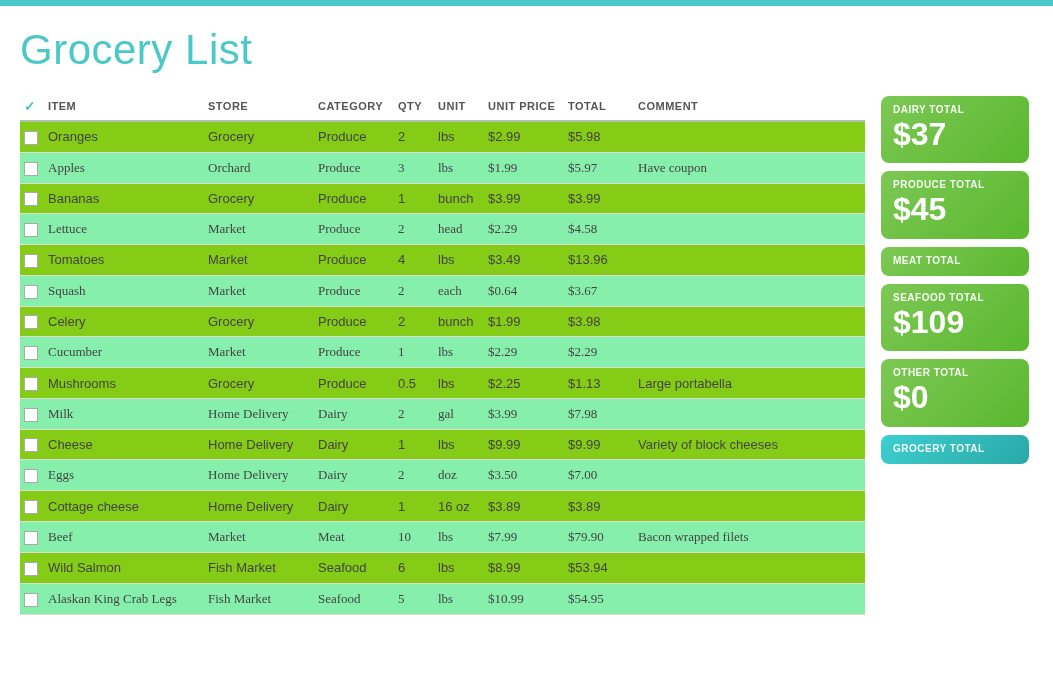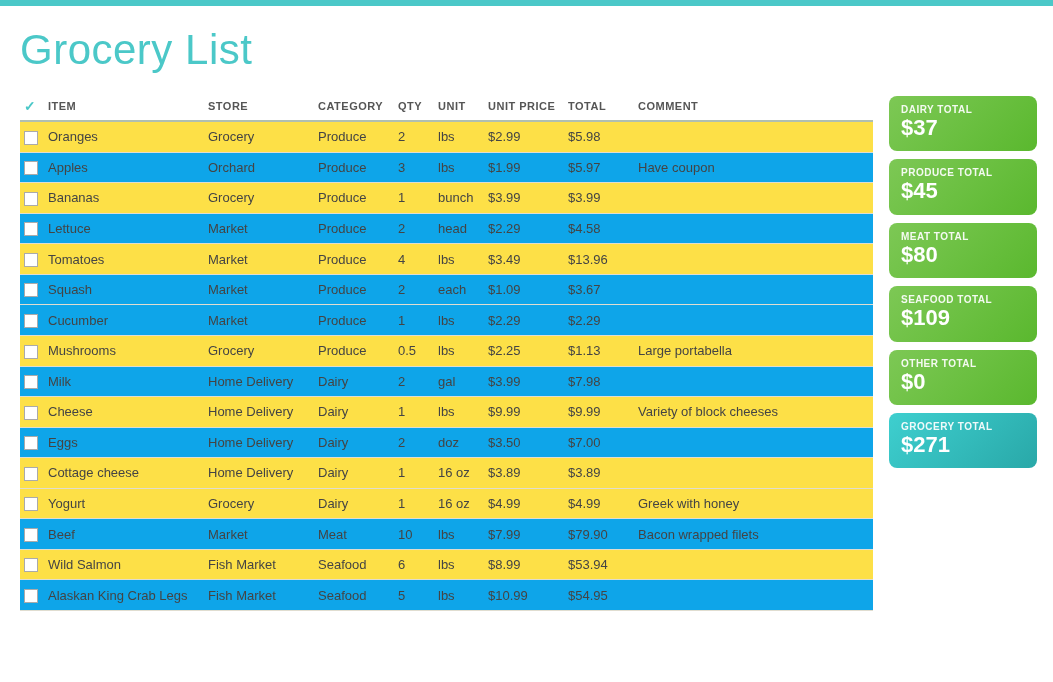--- a/index.html
+++ b/index.html
@@ -10,21 +10,21 @@
       width: 1053px;
       min-height: 682px;
       overflow-x: hidden;
     }
     .top-bar {
       height: 6px;
       background: linear-gradient(to right, #4bc8c8, #4bc8c8);
     }
     .container {
       display: flex;
-      padding: 20px 16px 10px 20px;
+      padding: 20px 24px 10px 20px;
       gap: 16px;
     }
     .main-content {
       flex: 1;
       min-width: 0;
     }
     .page-title {
       color: #4bc8c8;
       font-size: 42px;
       font-weight: 300;
@@ -49,24 +49,25 @@
       text-transform: uppercase;
     }
     thead th:first-child {
       color: #4bc8c8;
       font-size: 14px;
     }
     tbody tr {
       border-bottom: 1px solid #e0ddd0;
     }
     tbody tr.shaded {
-      background: #fde047;
+      background: #84cc16;
     }
     tbody tr.white {
-      background: #0ea5e9;
+      background: #86efac;
+      font-family: Liberation Serif, serif;
     }
     tbody td {
       padding: 7px 6px 7px 4px;
       vertical-align: middle;
       color: #444;
     }
     td.checkbox-cell {
       width: 22px;
     }
     .cb {
@@ -107,21 +108,21 @@
       background: linear-gradient(135deg, #3ecfcf, #29a8a8);
     }
     .total-card-label {
       font-size: 10px;
       font-weight: 700;
       letter-spacing: 0.5px;
       text-transform: uppercase;
       opacity: 0.92;
     }
     .total-card-value {
-      font-size: 22px;
+      font-size: 32px;
       font-weight: 700;
       line-height: 1.2;
     }
   </style>
 </head>
 <body>
 
 <div class="top-bar"></div>
 <div class="container">
   <div class="main-content">
@@ -196,22 +197,33 @@
     <td class="col-total">$13.96</td>
     <td class="col-comment"></td>
   </tr>
           <tr class="white">
     <td class="checkbox-cell"><span class="cb"></span></td>
     <td class="col-item">Squash</td>
     <td class="col-store">Market</td>
     <td class="col-cat">Produce</td>
     <td class="col-qty">2</td>
     <td class="col-unit">each</td>
-    <td class="col-price">$1.09</td>
+    <td class="col-price">$0.64</td>
     <td class="col-total">$3.67</td>
+    <td class="col-comment"></td>
+  </tr>
+          <tr class="shaded">
+    <td class="checkbox-cell"><span class="cb"></span></td>
+    <td class="col-item">Celery</td>
+    <td class="col-store">Grocery</td>
+    <td class="col-cat">Produce</td>
+    <td class="col-qty">2</td>
+    <td class="col-unit">bunch</td>
+    <td class="col-price">$1.99</td>
+    <td class="col-total">$3.98</td>
     <td class="col-comment"></td>
   </tr>
           <tr class="white">
     <td class="checkbox-cell"><span class="cb"></span></td>
     <td class="col-item">Cucumber</td>
     <td class="col-store">Market</td>
     <td class="col-cat">Produce</td>
     <td class="col-qty">1</td>
     <td class="col-unit">lbs</td>
     <td class="col-price">$2.29</td>
@@ -266,31 +278,20 @@
     <td class="checkbox-cell"><span class="cb"></span></td>
     <td class="col-item">Cottage cheese</td>
     <td class="col-store">Home Delivery</td>
     <td class="col-cat">Dairy</td>
     <td class="col-qty">1</td>
     <td class="col-unit">16 oz</td>
     <td class="col-price">$3.89</td>
     <td class="col-total">$3.89</td>
     <td class="col-comment"></td>
   </tr>
-          <tr class="shaded">
-    <td class="checkbox-cell"><span class="cb"></span></td>
-    <td class="col-item">Yogurt</td>
-    <td class="col-store">Grocery</td>
-    <td class="col-cat">Dairy</td>
-    <td class="col-qty">1</td>
-    <td class="col-unit">16 oz</td>
-    <td class="col-price">$4.99</td>
-    <td class="col-total">$4.99</td>
-    <td class="col-comment">Greek with honey</td>
-  </tr>
           <tr class="white">
     <td class="checkbox-cell"><span class="cb"></span></td>
     <td class="col-item">Beef</td>
     <td class="col-store">Market</td>
     <td class="col-cat">Meat</td>
     <td class="col-qty">10</td>
     <td class="col-unit">lbs</td>
     <td class="col-price">$7.99</td>
     <td class="col-total">$79.90</td>
     <td class="col-comment">Bacon wrapped filets</td>
@@ -324,28 +325,26 @@
   <div class="total-card green">
     <div class="total-card-label">DAIRY TOTAL</div>
     <div class="total-card-value">$37</div>
   </div>
       <div class="total-card green">
     <div class="total-card-label">PRODUCE TOTAL</div>
     <div class="total-card-value">$45</div>
   </div>
       <div class="total-card green">
     <div class="total-card-label">MEAT TOTAL</div>
-    <div class="total-card-value">$80</div>
   </div>
       <div class="total-card green">
     <div class="total-card-label">SEAFOOD TOTAL</div>
     <div class="total-card-value">$109</div>
   </div>
       <div class="total-card green">
     <div class="total-card-label">OTHER TOTAL</div>
     <div class="total-card-value">$0</div>
   </div>
       <div class="total-card teal">
     <div class="total-card-label">GROCERY TOTAL</div>
-    <div class="total-card-value">$271</div>
   </div>
     </div>
 </div>
 
 </body></html>

